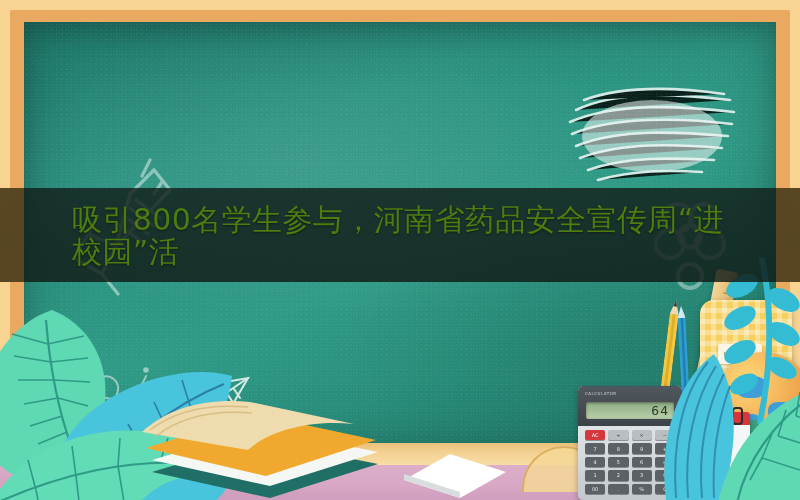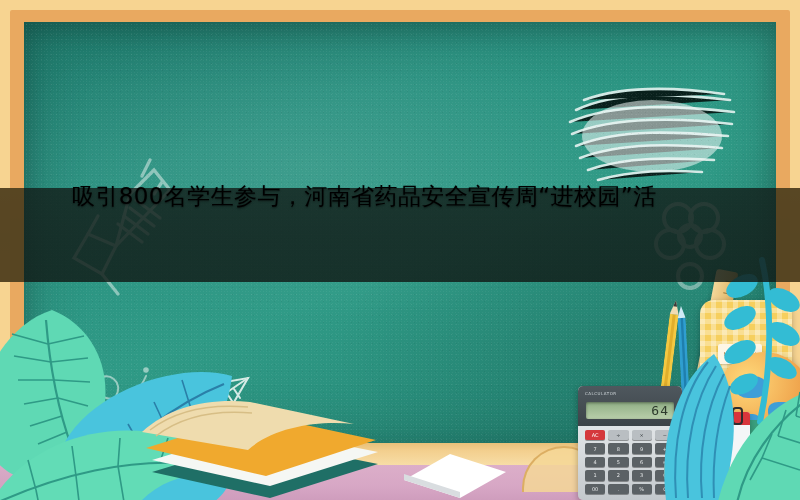--- a/index.html
+++ b/index.html
@@ -58,22 +58,22 @@
   
   .title-band{
     position:absolute;left:0;right:0;top:188px;height:94px;
     background:linear-gradient(180deg,rgba(18,28,24,.80) 0%,rgba(18,30,26,.84) 50%,rgba(16,26,22,.82) 100%);
   }
   .title-band .brown-l{position:absolute;left:0;top:0;width:24px;height:100%;
     background:rgba(92,72,34,.88);}
   .title-band .brown-r{position:absolute;right:0;top:0;width:24px;height:100%;
     background:rgba(92,72,34,.88);}
   .title-text{
-    position:absolute;left:72px;top:180px;width:660px;
-    color:#000000;font-size:23px;line-height:32px;letter-spacing:.4px;
+    position:absolute;left:72px;top:204px;width:660px;
+    color:#4d7c0f;font-size:30px;line-height:32px;letter-spacing:.4px;
     font-family:"DejaVu Sans","Liberation Sans",sans-serif;
     text-shadow:0 1px 2px rgba(0,0,0,.45);
   }
 
   
   .leaf{position:absolute;}
   .leaf svg{display:block;}
 
   
   .books{position:absolute;left:140px;top:398px;width:250px;height:102px;}

